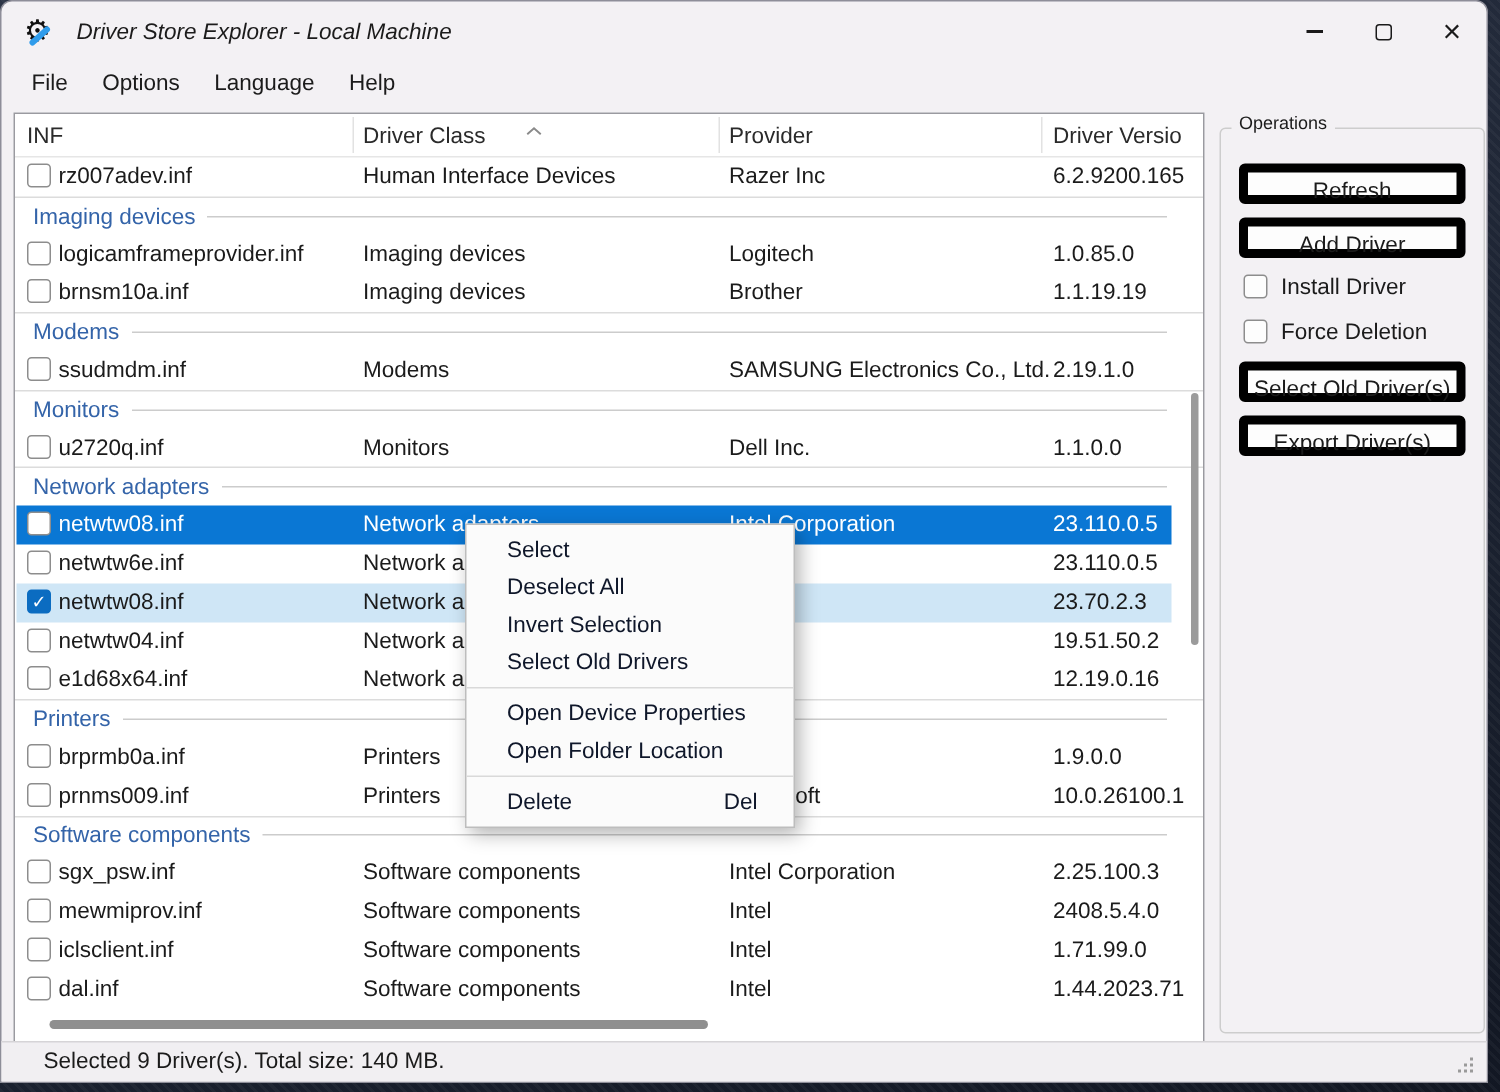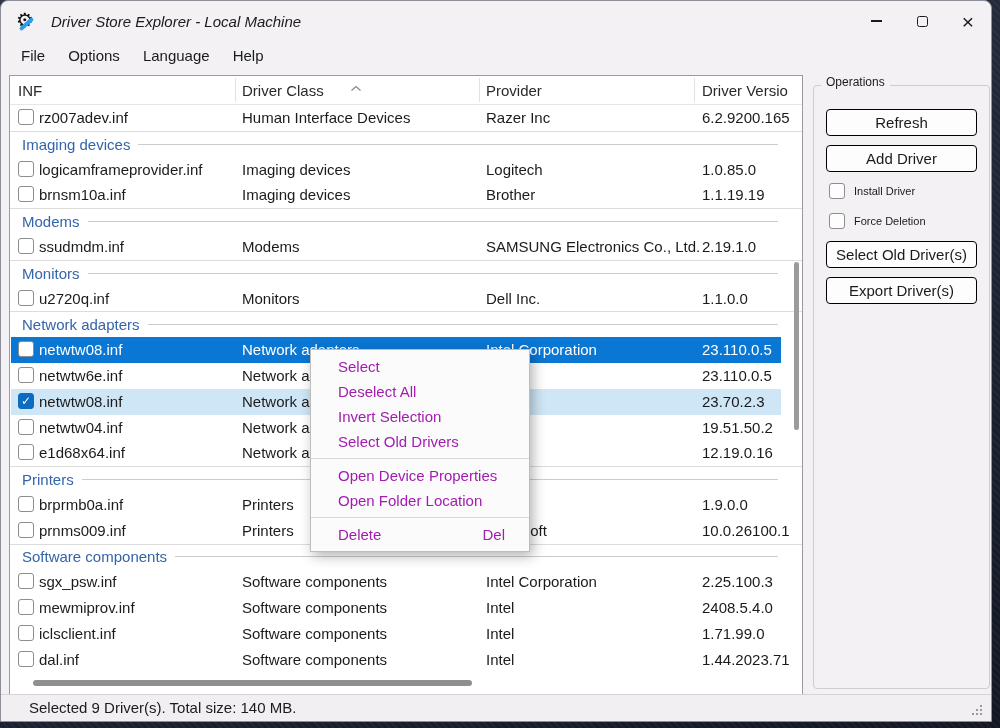--- a/index.html
+++ b/index.html
@@ -76,39 +76,39 @@
   .hscroll-thumb { position:absolute; left:23px; bottom:9px; width:439px; height:6px;
     background:#8f8f8f; border-radius:3px; }
 
   
   .operations { position:absolute; left:812px; top:14px; width:177px; height:604px;
     border:1px solid #cdcdcd; border-radius:4px; }
   .ops-legend { position:absolute; top:-11px; left:7px; padding:0 5px;
     background:var(--window-bg,#f3f1f4); font-size:12px; }
   .ops-controls { padding:23px 12px 0 12px; }
   .op-btn { height:27px; line-height:25px; text-align:center; font-size:15px;
-    background:#fdfdfd; border:1px solid #000000; border-radius:4px; margin-bottom:9px; }
-  .op-cb { display:flex; align-items:center; gap:9px; height:20px; margin:3px 0 10px 3px; font-size:11px; }
+    background:#fdfdfd; border:6px solid #000000; border-radius:4px; margin-bottom:9px; }
+  .op-cb { display:flex; align-items:center; gap:9px; height:20px; margin:3px 0 10px 3px; font-size:15px; }
   .op-cb .box { width:16px; height:16px; border:1px solid #8d8d8d; border-radius:3px; background:#fdfdfd; flex:0 0 auto; }
 
   
   .statusbar { position:absolute; left:0; right:0; bottom:0; height:27px;
     background:#f1eff2; border-top:1px solid #d6d4d7; font-size:15px;
     line-height:25px; padding-left:28px; }
   .grip { position:absolute; right:9px; bottom:6px; width:10px; height:10px; }
   .grip::after { content:""; position:absolute; right:0; bottom:0; width:2px; height:2px;
     background:#9a9a9a;
     box-shadow:-4px 0 #9a9a9a, -8px 0 #9a9a9a, 0 -4px #9a9a9a, -4px -4px #9a9a9a, 0 -8px #9a9a9a; }
 
   
   .context-menu { position:absolute; left:310px; top:349px; width:220px; z-index:60;
     background:#fbfbfb; border:1px solid #bdbdbd; padding:4px 0;
     box-shadow:3px 4px 12px rgba(0,0,0,0.3); }
   .cm-item { display:flex; height:25px; line-height:25px; font-size:15px;
-    padding:0 0 0 27px; color:#a21caf; white-space:nowrap; }
+    padding:0 0 0 27px; color:#0f172a; white-space:nowrap; }
   .cm-shortcut { margin-left:auto; padding-right:24px; }
   .cm-sep { height:1px; background:#d9d9d9; margin:4px 0; }
 </style>
 </head>
 <body>
 
 <div class="desktop">
   <div class="window">
 
     <div class="titlebar">

